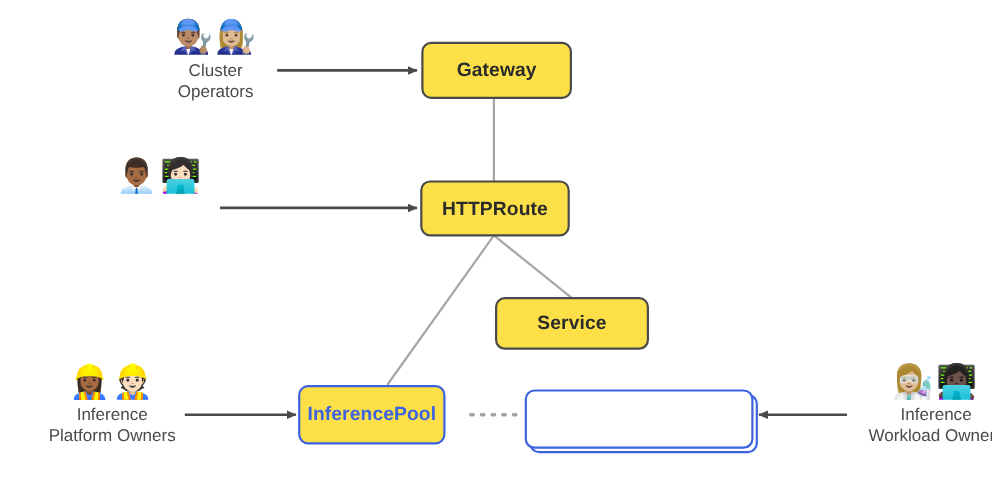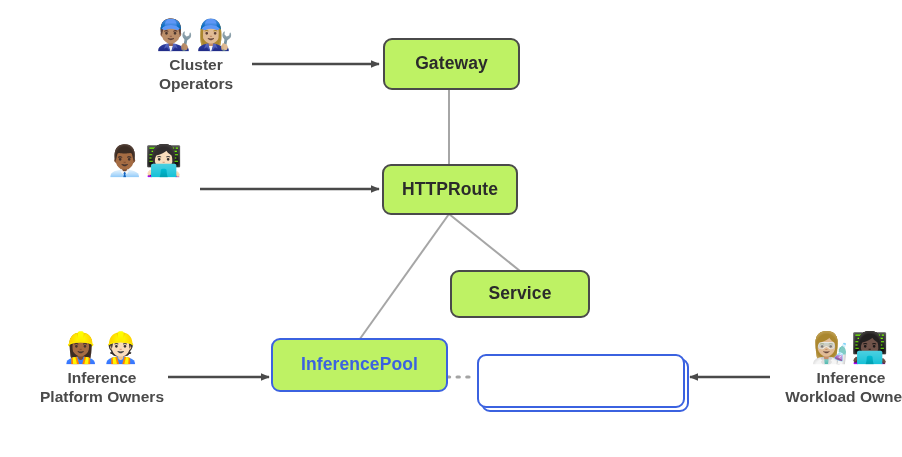--- a/index.html
+++ b/index.html
@@ -28,21 +28,21 @@
   }
 
   
   .node {
     position: absolute;
     box-sizing: border-box;
     display: flex;
     align-items: center;
     justify-content: center;
     border-radius: 9px;
-    background: #bef264;
+    background: #fde047;
     text-align: center;
     z-index: 3;
   }
   .node .node-label {
     font-weight: bold;
     letter-spacing: .1px;
     line-height: 1.1;
   }
   .node.dark {
     border: 2.2px solid #4a4a4a;
@@ -83,21 +83,21 @@
     line-height: 34px;
     letter-spacing: 2px;
     white-space: nowrap;
     user-select: none;
   }
   .actor .actor-label {
     margin-top: 3px;
     font-size: 15.5px;
     line-height: 19px;
     color: #4a4a4a;
-    font-weight: 700;
+    font-weight: 400;
     white-space: pre-line;
     text-align: center;
   }
 </style>
 </head>
 <body>
 
 <div id="canvas">
 
   <svg id="edges" viewBox="0 0 902 457" width="902" height="457">
@@ -132,21 +132,21 @@
   </div>
 
   <div class="node dark" style="left:382px; top:164px; width:136px; height:51px;">
     <span class="node-label">HTTPRoute</span>
   </div>
 
   <div class="node dark" style="left:450px; top:270px; width:140px; height:48px;">
     <span class="node-label">Service</span>
   </div>
 
-  <div class="node blue" style="left:271px; top:338px; width:177px; height:54px;text-align:right;">
+  <div class="node blue" style="left:271px; top:350px; width:134px; height:54px;text-align:right;">
     <span class="node-label">InferencePool</span>
   </div>
 
   <div class="stack-layer" style="left:481px; top:358px; width:208px; height:54px;"></div>
   <div class="stack-layer" style="left:477px; top:354px; width:208px; height:54px;"></div>
 
 
   <div class="actor" style="left:137px; top:18px; width:118px;">
     <div class="emoji-row">👨🏽‍🔧👩🏼‍🔧</div>
     <div class="actor-label">Cluster

